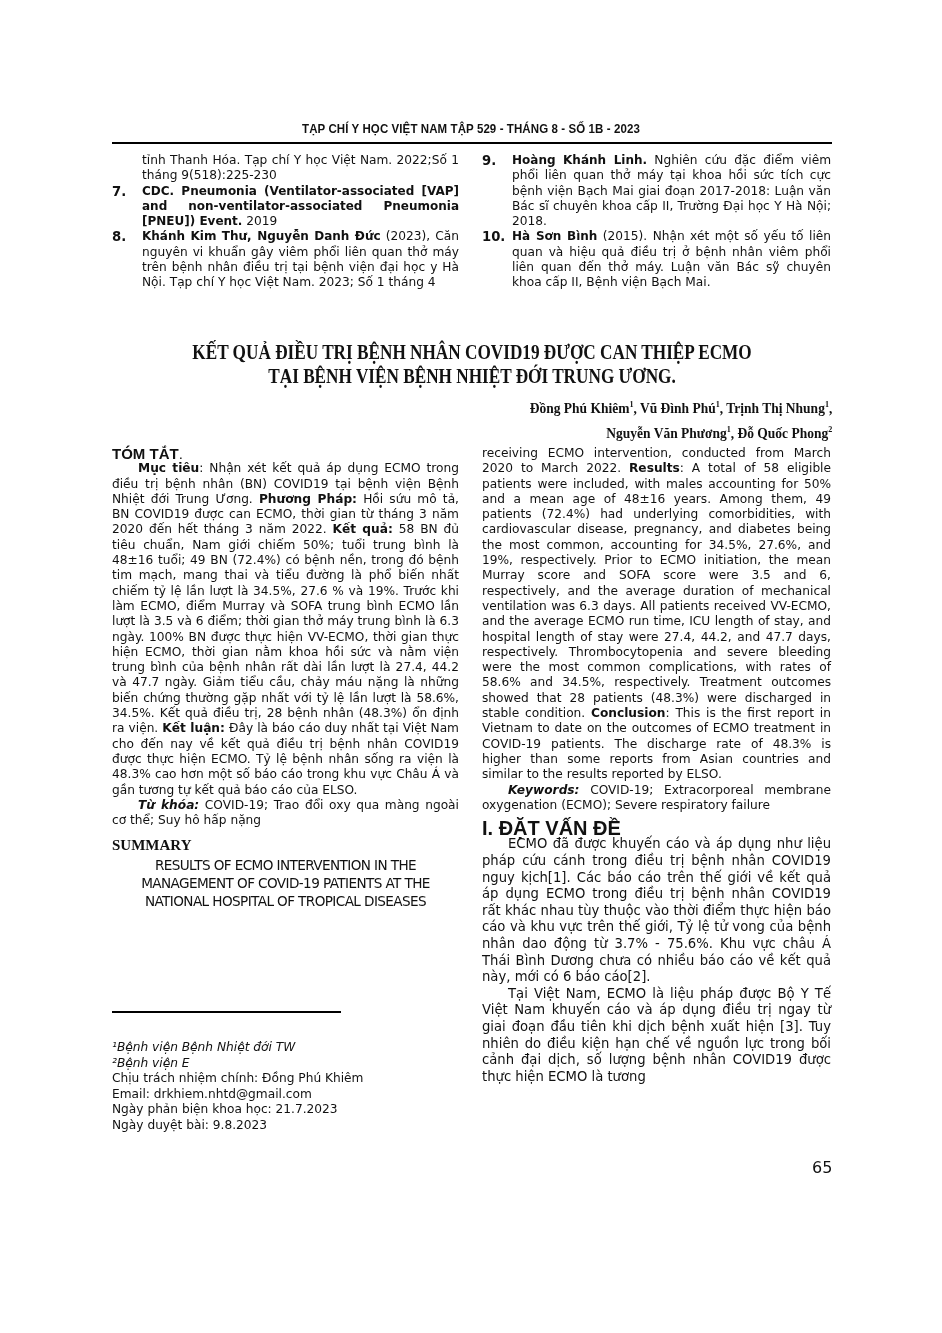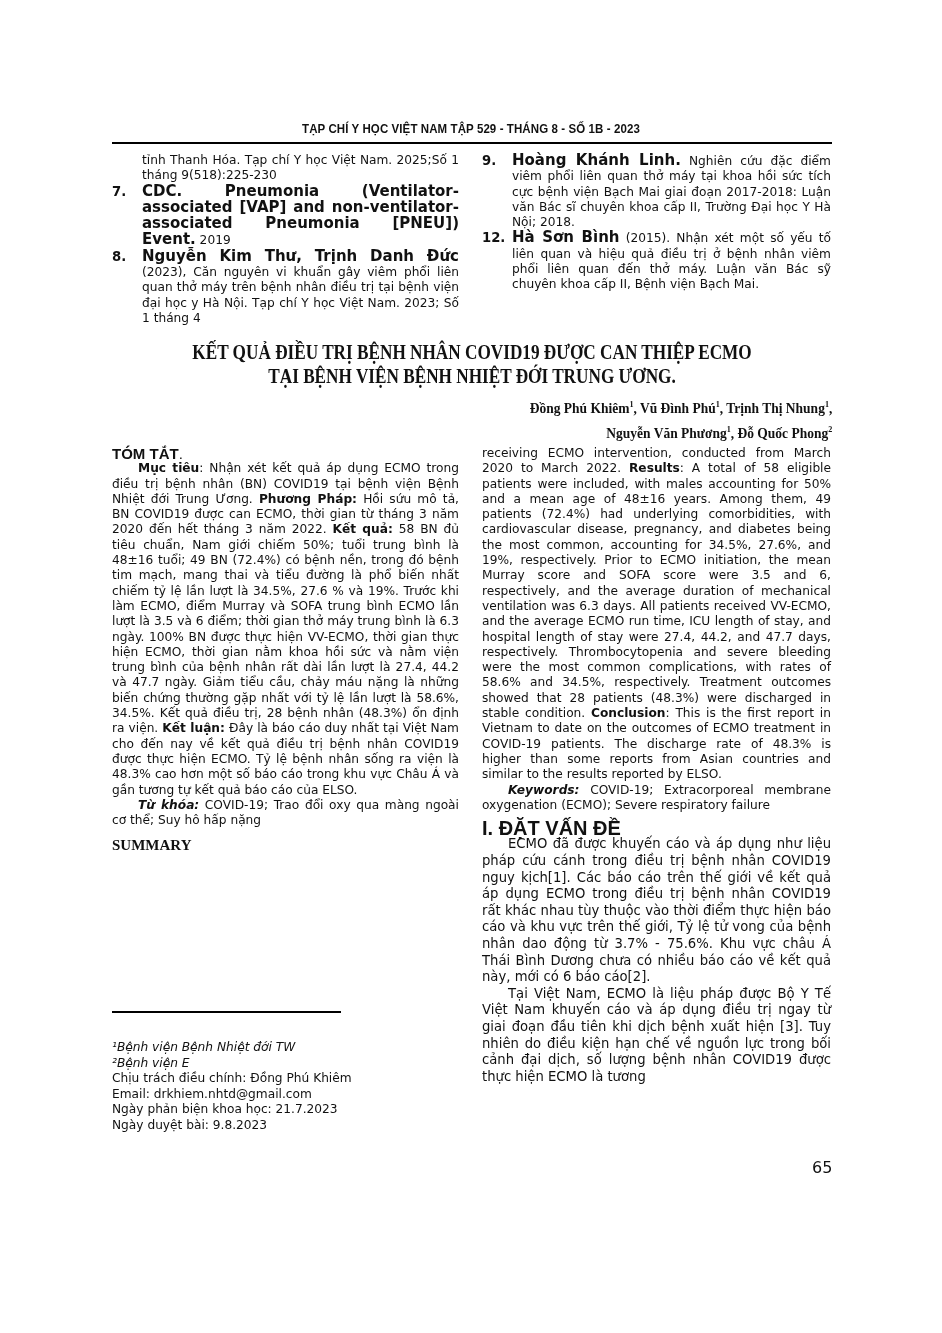--- a/index.html
+++ b/index.html
@@ -11,21 +11,21 @@
          transform: scaleX(0.92); transform-origin: center; }
   .header-rule { position: absolute; left: 112px; top: 142px; width: 720px; height: 2px; background: #000; }
 
   .col { position: absolute; font-size: 12.2px; line-height: 15.3px; }
   .col-left { left: 112px; width: 347px; }
   .col-right { left: 482px; width: 349px; }
   .just { text-align: justify; }
   .ref { display: flex; }
   .ref .num { width: 30px; flex: 0 0 30px; font-weight: bold; font-size: 13.2px; }
   .ref .body { flex: 1; text-align: justify; }
-  .ref .body b { font-size: 15px; }
+  .ref .body b { font-size: 12px; }
   .ref-cont { padding-left: 30px; text-align: justify; }
 
   .title { position: absolute; left: 112px; top: 340px; width: 720px; text-align: center;
            font-family: "Liberation Serif", serif; font-weight: bold; font-size: 20px; line-height: 24px;
            transform: scaleX(0.86); transform-origin: center top; }
   .authors { position: absolute; right: 110px; top: 394px; text-align: right;
              font-family: "Liberation Serif", serif; font-weight: bold; font-size: 15px; line-height: 21px;
              transform: scaleX(0.9); transform-origin: right top; }
   .authors sup { font-size: 9px; }
 
@@ -40,38 +40,38 @@
 </style>
 </head>
 <body>
 
 <div class="page">
 
   <div class="running-header">TẠP CHÍ Y HỌC VIỆT NAM TẬP 529 - THÁNG 8 - SỐ 1B - 2023</div>
   <div class="header-rule"></div>
 
   <div class="col col-left" style="top:153px;">
-    <p class="ref-cont">tỉnh Thanh Hóa. Tạp chí Y học Việt Nam. 2025;Số 1 tháng 9(518):225-230</p>
+    <p class="ref-cont">tỉnh Thanh Hóa. Tạp chí Y học Việt Nam. 2022;Số 1 tháng 9(518):225-230</p>
     <div class="ref">
       <span class="num">7.</span>
       <span class="body"><b>CDC. Pneumonia (Ventilator-associated [VAP] and non-ventilator-associated Pneumonia [PNEU]) Event.</b><span> 2019</span></span>
     </div>
     <div class="ref">
       <span class="num">8.</span>
-      <span class="body"><b>Nguyễn Kim Thư, Trịnh Danh Đức</b><span> (2023), Căn nguyên vi khuẩn gây viêm phổi liên quan thở máy trên bệnh nhân điều trị tại bệnh viện đại học y Hà Nội. Tạp chí Y học Việt Nam. 2023; Số 1 tháng 4</span></span>
+      <span class="body"><b>Khánh Kim Thư, Nguyễn Danh Đức</b><span> (2023), Căn nguyên vi khuẩn gây viêm phổi liên quan thở máy trên bệnh nhân điều trị tại bệnh viện đại học y Hà Nội. Tạp chí Y học Việt Nam. 2023; Số 1 tháng 4</span></span>
     </div>
   </div>
 
   <div class="col col-right" style="top:153px;">
     <div class="ref">
       <span class="num">9.</span>
       <span class="body"><b>Hoàng Khánh Linh.</b><span> Nghiên cứu đặc điểm viêm phổi liên quan thở máy tại khoa hồi sức tích cực bệnh viện Bạch Mai giai đoạn 2017-2018: Luận văn Bác sĩ chuyên khoa cấp II, Trường Đại học Y Hà Nội; 2018.</span></span>
     </div>
     <div class="ref">
-      <span class="num">12.</span>
+      <span class="num">10.</span>
       <span class="body"><b>Hà Sơn Bình</b><span> (2015). Nhận xét một số yếu tố liên quan và hiệu quả điều trị ở bệnh nhân viêm phổi liên quan đến thở máy. Luận văn Bác sỹ chuyên khoa cấp II, Bệnh viện Bạch Mai.</span></span>
     </div>
   </div>
 
   <div class="title">
     <div>KẾT QUẢ ĐIỀU TRỊ BỆNH NHÂN COVID19 ĐƯỢC CAN THIỆP ECMO</div>
     <div>TẠI BỆNH VIỆN BỆNH NHIỆT ĐỚI TRUNG ƯƠNG.</div>
   </div>
 
   <div class="authors">
@@ -84,34 +84,35 @@
       <span>Nguyễn Văn Phương</span><sup>1</sup>,
       <span>Đỗ Quốc Phong</span><sup>2</sup>
     </div>
   </div>
 
   <div class="col col-left" style="top:446px;">
     <h2 class="h-section"><span>TÓM TẮT</span><span style="font-weight:normal">.</span></h2>
     <p class="just indent"><b>Mục tiêu</b><span>: Nhận xét kết quả áp dụng ECMO trong điều trị bệnh nhân (BN) COVID19 tại bệnh viện Bệnh Nhiệt đới Trung Ương. </span><b>Phương Pháp:</b><span> Hồi sứu mô tả, BN COVID19 được can ECMO, thời gian từ tháng 3 năm 2020 đến hết tháng 3 năm 2022. </span><b>Kết quả:</b><span> 58 BN đủ tiêu chuẩn, Nam giới chiếm 50%; tuổi trung bình là 48±16 tuổi; 49 BN (72.4%) có bệnh nền, trong đó bệnh tim mạch, mang thai và tiểu đường là phổ biến nhất chiếm tỷ lệ lần lượt là 34.5%, 27.6 % và 19%. Trước khi làm ECMO, điểm Murray và SOFA trung bình ECMO lần lượt là 3.5 và 6 điểm; thời gian thở máy trung bình là 6.3 ngày. 100% BN được thực hiện VV-ECMO, thời gian thực hiện ECMO, thời gian nằm khoa hồi sức và nằm viện trung bình của bệnh nhân rất dài lần lượt là 27.4, 44.2 và 47.7 ngày. Giảm tiểu cầu, chảy máu nặng là những biến chứng thường gặp nhất với tỷ lệ lần lượt là 58.6%, 34.5%.  Kết quả điều trị, 28 bệnh nhân (48.3%) ổn định ra viện. </span><b>Kết luận:</b><span> Đây là báo cáo duy nhất tại Việt Nam cho đến nay về kết quả điều trị bệnh nhân COVID19 được thực hiện ECMO. Tỷ lệ bệnh nhân sống ra viện là 48.3% cao hơn một số báo cáo trong khu vực Châu Á và gần tương tự kết quả báo cáo của ELSO.</span></p>
     <p class="just indent"><b><i>Từ khóa:</i></b><span> COVID-19; Trao đổi oxy qua màng ngoài cơ thể; Suy hô hấp nặng</span></p>
     <h2 class="h-section" style="margin-top:10px;font-family:Liberation Serif, serif;">SUMMARY</h2>
+    <p class="en-title">RESULTS OF ECMO INTERVENTION IN THE MANAGEMENT OF COVID-19 PATIENTS AT THE NATIONAL HOSPITAL OF TROPICAL DISEASES</p>
   </div>
 
   <div class="col col-right" style="top:446px;">
     <p class="just"><span>receiving ECMO intervention, conducted from March 2020 to March 2022. </span><b>Results</b><span>: A total of 58 eligible patients were included, with males accounting for 50% and a mean age of 48±16 years. Among them, 49 patients (72.4%) had underlying comorbidities, with cardiovascular disease, pregnancy, and diabetes being the most common, accounting for 34.5%, 27.6%, and 19%, respectively. Prior to ECMO initiation, the mean Murray score and SOFA score were 3.5 and 6, respectively, and the average duration of mechanical ventilation was 6.3 days. All patients received VV-ECMO, and the average ECMO run time, ICU length of stay, and hospital length of stay were 27.4, 44.2, and 47.7 days, respectively. Thrombocytopenia and severe bleeding were the most common complications, with rates of 58.6% and 34.5%, respectively. Treatment outcomes showed that 28 patients (48.3%) were discharged in stable condition. </span><b>Conclusion</b><span>: This is the first report in Vietnam to date on the outcomes of ECMO treatment in COVID-19 patients. The discharge rate of 48.3% is higher than some reports from Asian countries and similar to the results reported by ELSO.</span></p>
     <p class="just indent"><b><i>Keywords:</i></b><span> COVID-19; Extracorporeal membrane oxygenation (ECMO); Severe respiratory failure</span></p>
     <h2 class="h-section" style="margin-top:8px; font-size:20px;">I. ĐẶT VẤN ĐỀ</h2>
     <p class="just indent" style="font-size:13.2px; line-height:16.6px;">ECMO đã được khuyến cáo và áp dụng như liệu pháp cứu cánh trong điều trị bệnh nhân COVID19 nguy kịch[1]. Các báo cáo trên thế giới về kết quả áp dụng ECMO trong điều trị bệnh nhân COVID19 rất khác nhau tùy thuộc vào thời điểm thực hiện báo cáo và khu vực trên thế giới, Tỷ lệ tử vong của bệnh nhân dao động từ 3.7% - 75.6%. Khu vực châu Á Thái Bình Dương chưa có nhiều báo cáo về kết quả này, mới có 6 báo cáo[2].</p>
     <p class="just indent" style="font-size:13.2px; line-height:16.6px;">Tại Việt Nam, ECMO là liệu pháp được Bộ Y Tế Việt Nam khuyến cáo và áp dụng điều trị ngay từ giai đoạn đầu tiên khi dịch bệnh xuất hiện [3]. Tuy nhiên do điều kiện hạn chế về nguồn lực trong bối cảnh đại dịch, số lượng bệnh nhân COVID19 được thực hiện ECMO là tương</p>
   </div>
 
   <div class="foot-rule"></div>
   <div class="footnotes">
     <div><i>¹Bệnh viện Bệnh Nhiệt đới TW</i></div>
     <div><i>²Bệnh viện E</i></div>
-    <div>Chịu trách điều chính: Đồng Phú Khiêm</div>
+    <div>Chịu trách nhiệm chính: Đồng Phú Khiêm</div>
     <div>Email: drkhiem.nhtd@gmail.com</div>
     <div>Ngày phản biện khoa học: 21.7.2023</div>
     <div>Ngày duyệt bài: 9.8.2023</div>
   </div>
 
   <div class="page-number">65</div>
 </div>
 
 </body></html>

